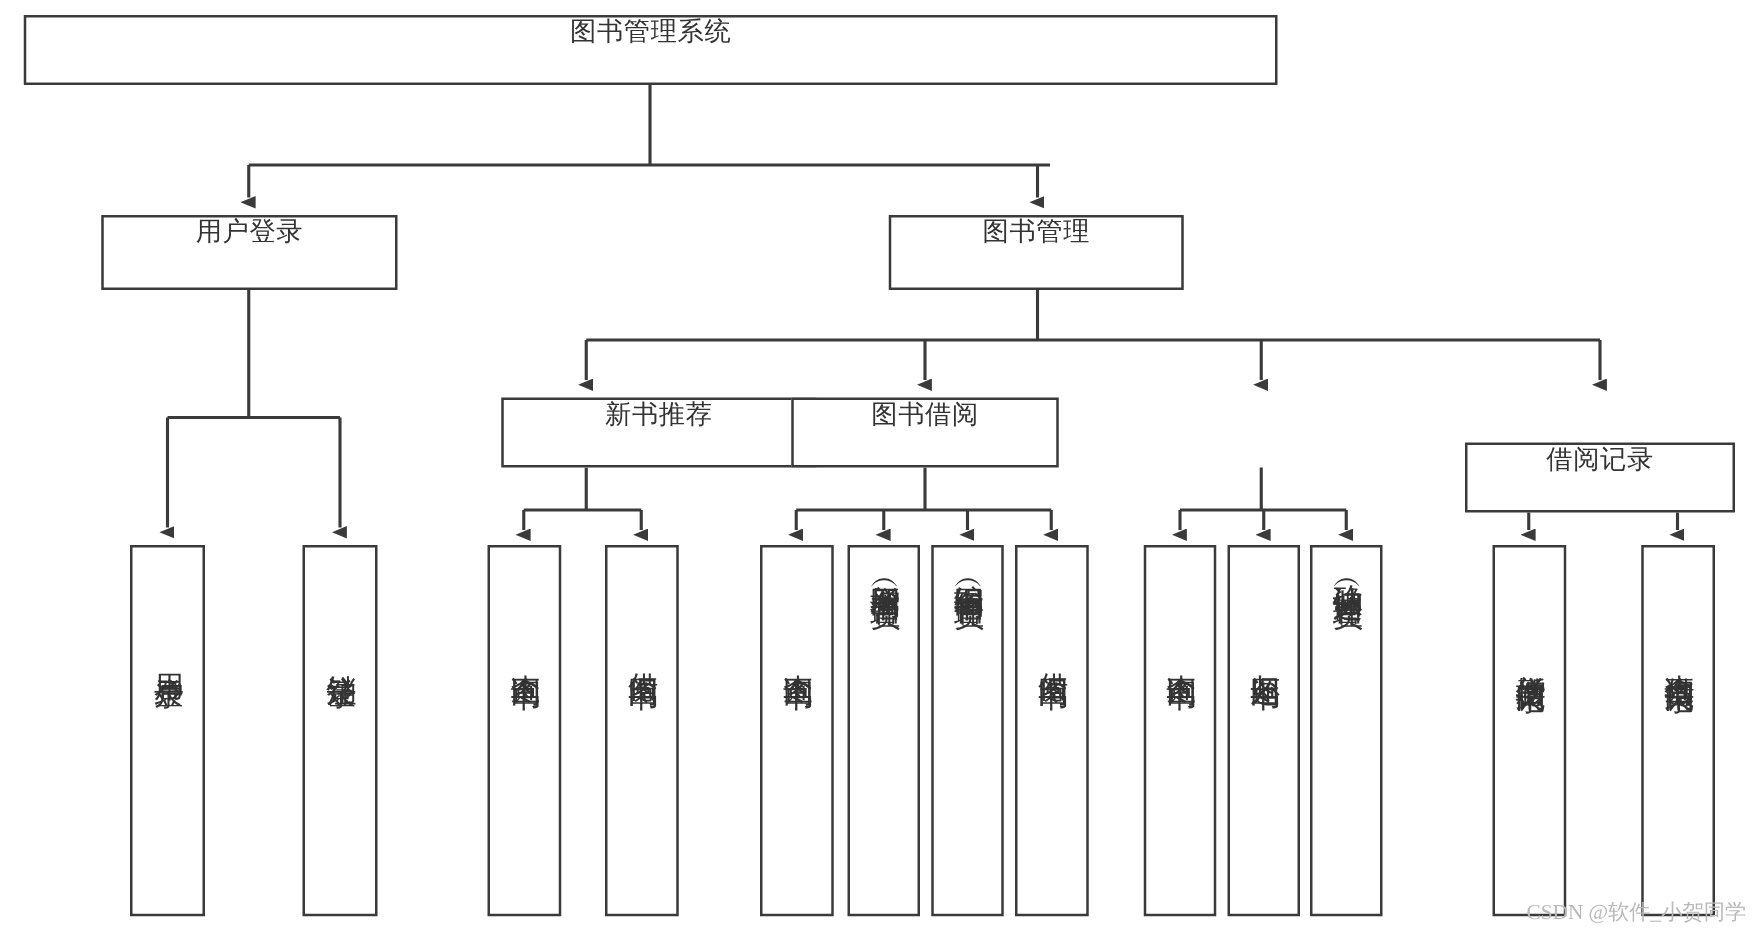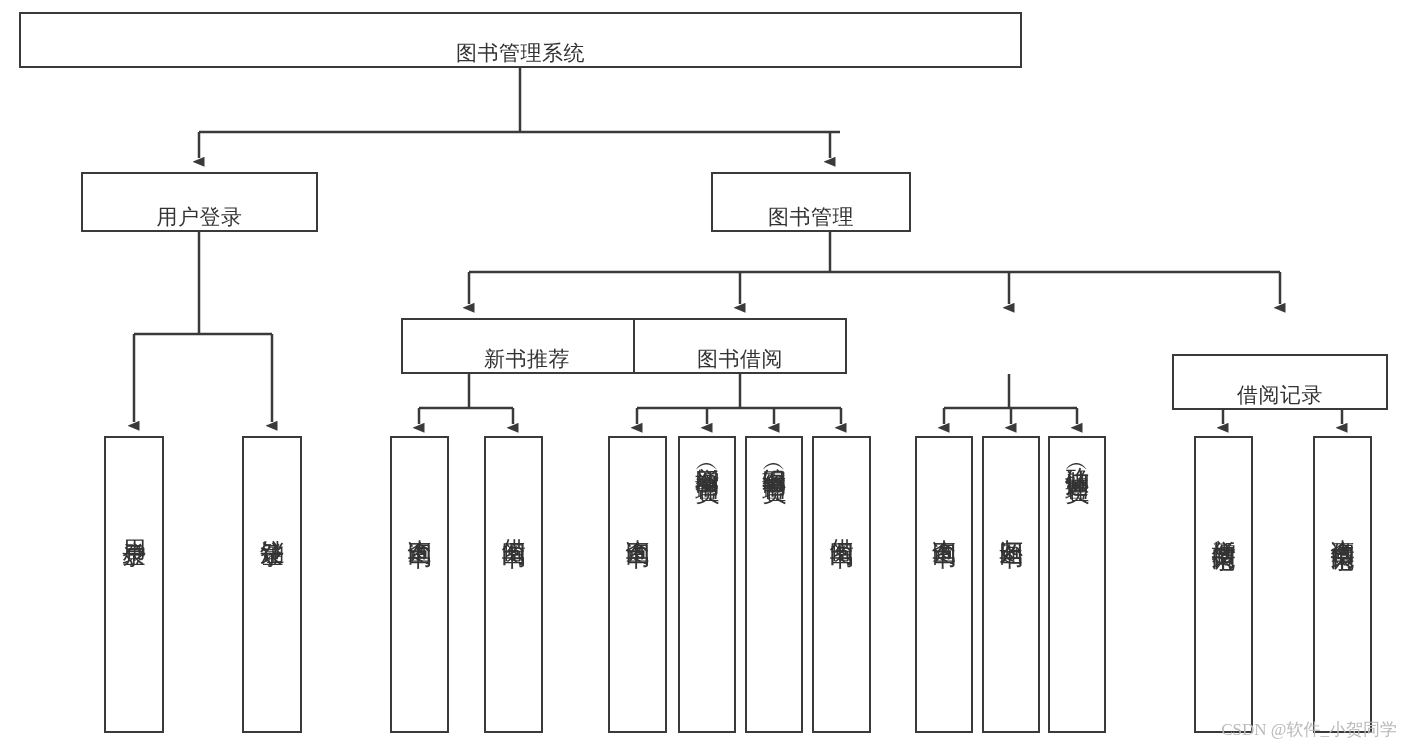--- a/index.html
+++ b/index.html
@@ -25,21 +25,21 @@
     left: 0;
     width: 1405px;
     height: 747px;
   }
   .node {
     position: absolute;
     box-sizing: border-box;
     background: #ffffff;
     border: 2px solid #3a3a3a;
     display: flex;
-    align-items: flex-end;
+    align-items: flex-start;
     justify-content: center;
     z-index: 2;
   }
   .node .label {
     color: #333333;
     font-family: "Liberation Sans", sans-serif;
     line-height: 1.18;
     text-align: center;
     letter-spacing: 0.5px;
   }
@@ -132,21 +132,21 @@
     </g>
   </svg>
 
   <div class="node horiz" style="left:19px; top:12px; width:1003px; height:56px;">
     <span class="label">图书管理系统</span>
   </div>
 
   <div class="node horiz" style="left:81px; top:172px; width:237px; height:60px;">
     <span class="label">用户登录</span>
   </div>
-  <div class="node horiz" style="left:711px; top:172px; width:200px; height:60px;">
+  <div class="node horiz" style="left:711px; top:172px; width:236px; height:60px;">
     <span class="label">图书管理</span>
   </div>
 
   <div class="node horiz" style="left:362px; top:318px; width:252px; height:56px;margin-left:39px;">
     <span class="label">新书推荐</span>
   </div>
   <div class="node horiz" style="left:633px; top:318px; width:214px; height:56px;">
     <span class="label">图书借阅</span>
   </div>
   <div class="node horiz" style="left:1172px; top:318px; width:216px; height:56px;margin-top:36px;">

